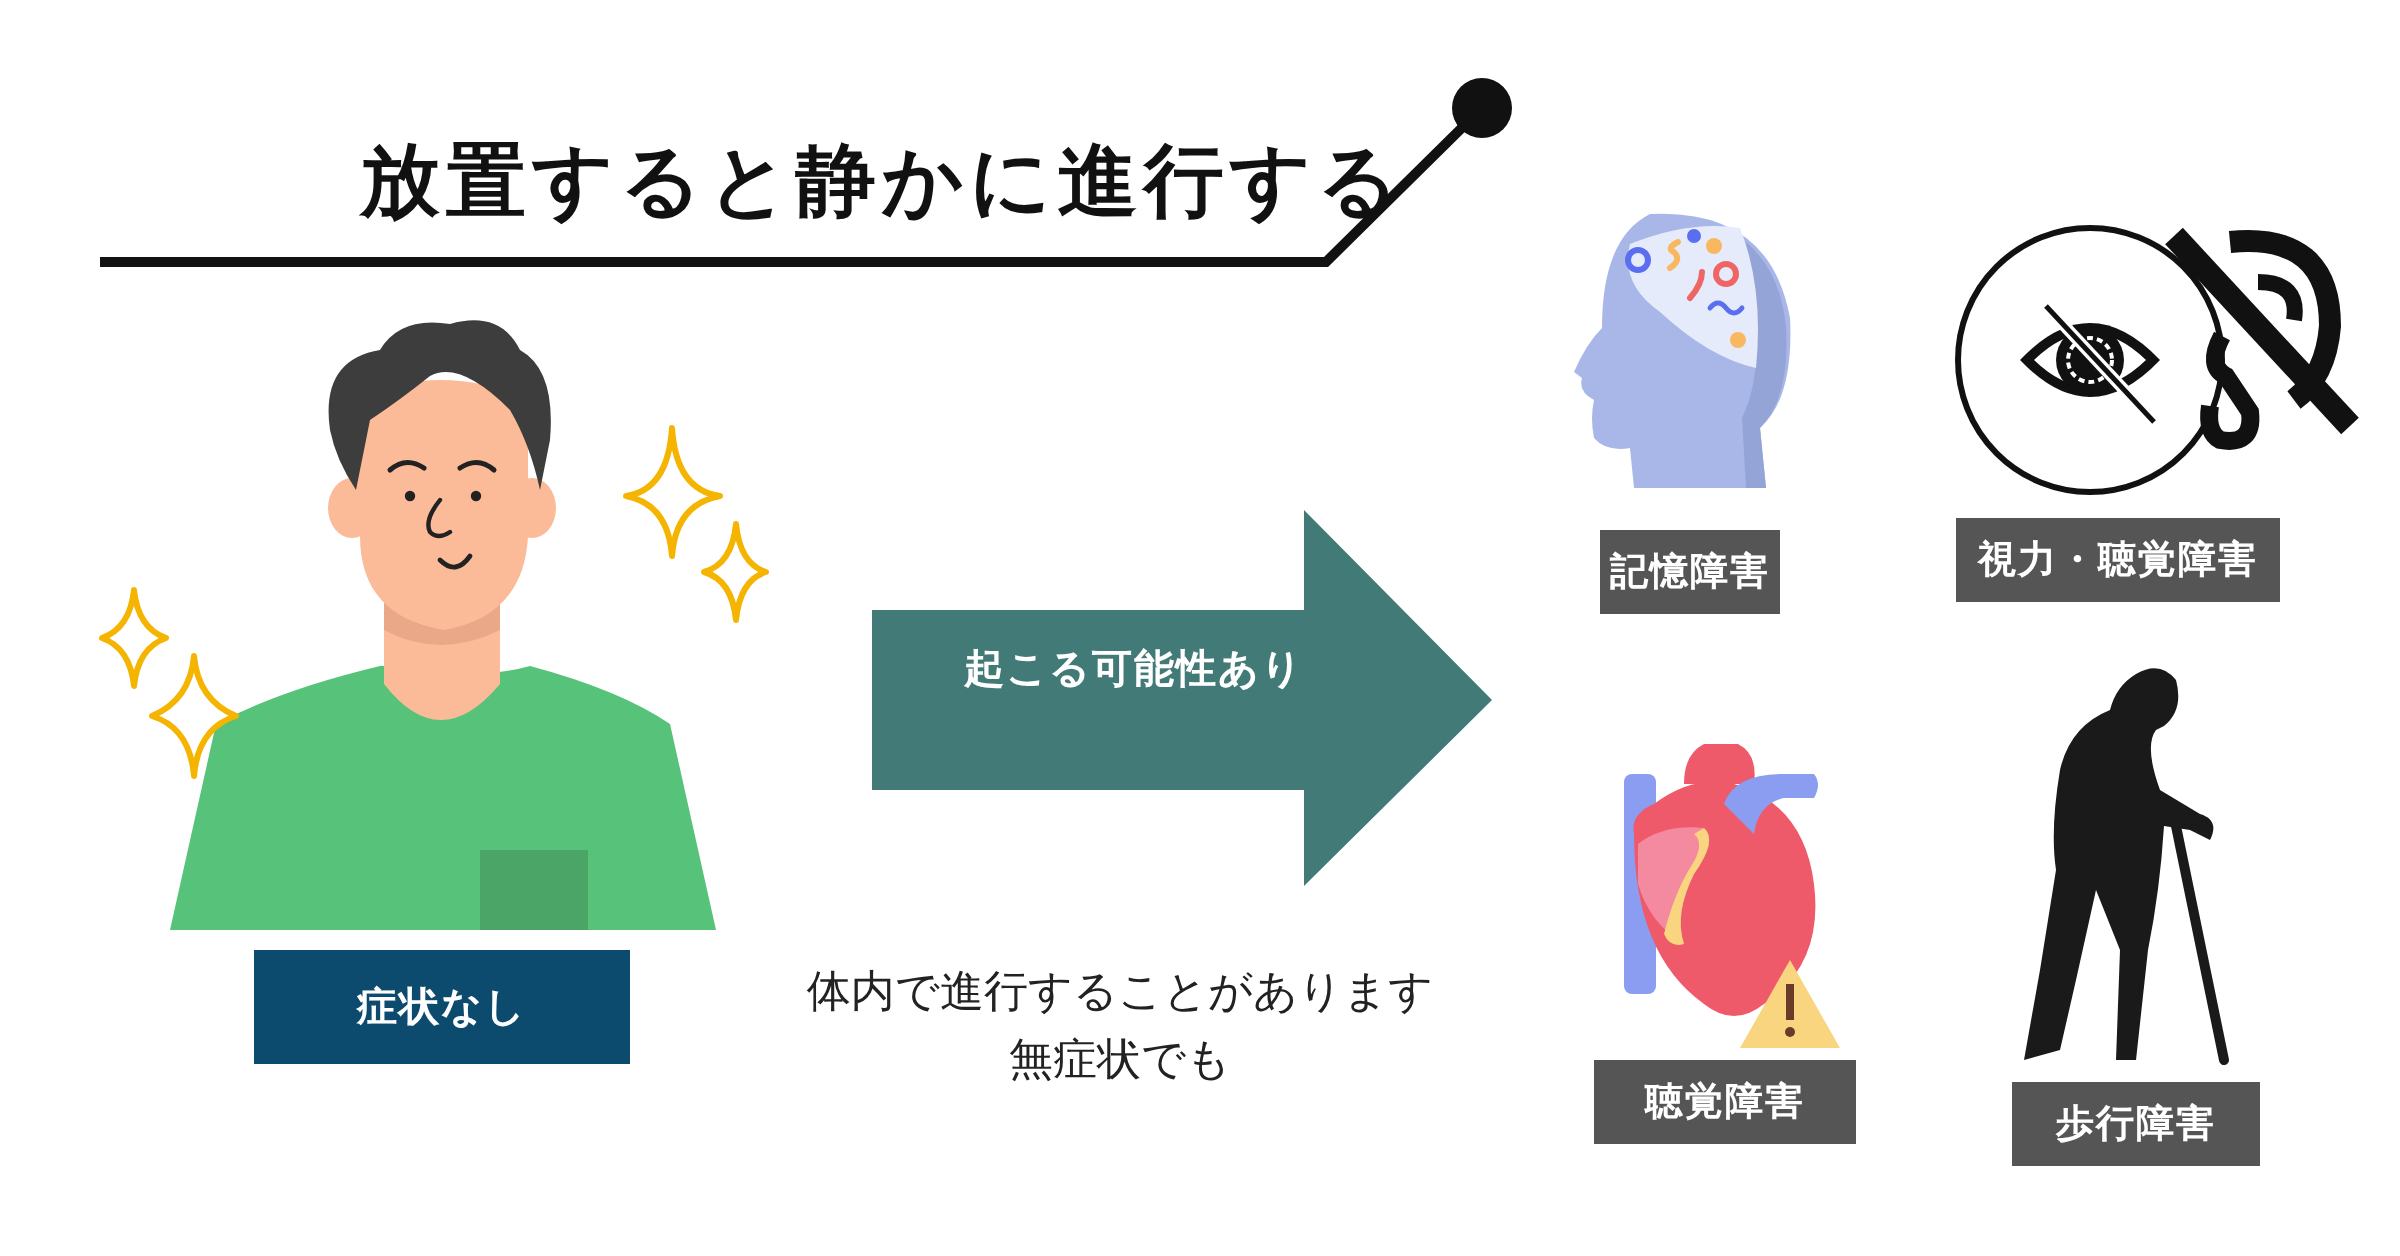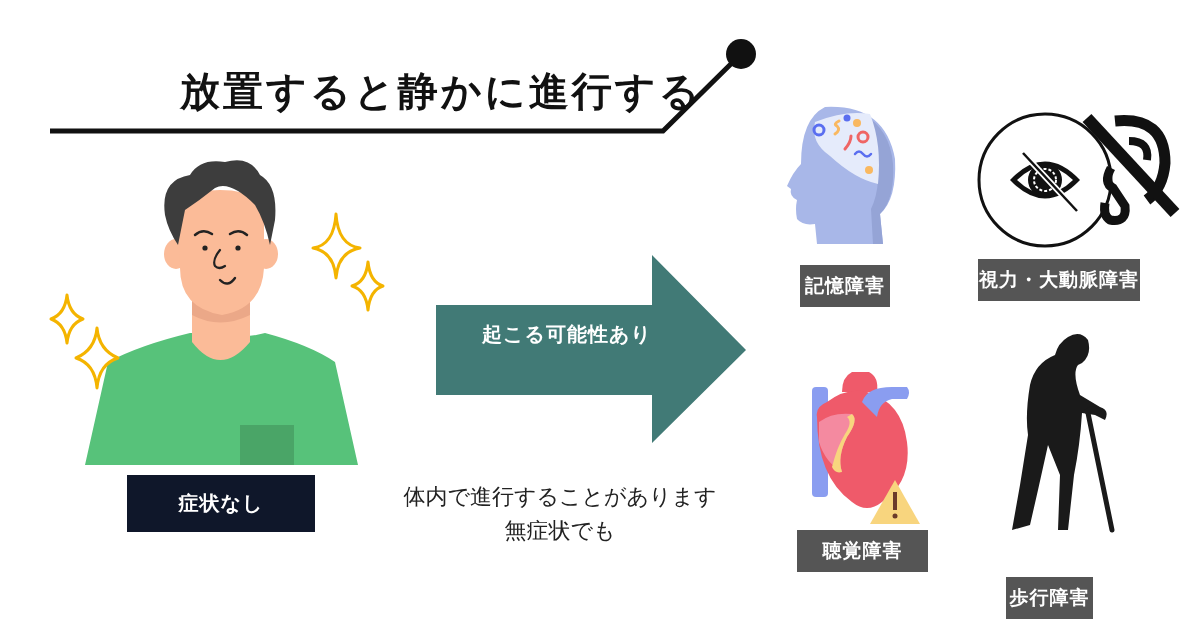--- a/index.html
+++ b/index.html
@@ -2,21 +2,21 @@
 <html><head>
 <meta charset="utf-8">
 <style>
   html, body { margin: 0; padding: 0; background: #ffffff; }
   body { width: 1200px; height: 628px; position: relative; overflow: hidden;
          font-family: "DejaVu Sans", "Liberation Sans", sans-serif; }
   .abs { position: absolute; }
   .title { left: 180px; top: 66px; width: 450px; height: 50px; font-size: 40px; font-weight: bold;
            color: #111; letter-spacing: 3px; line-height: 50px; white-space: nowrap; }
   .deco-svg { left: 0; top: 0; }
-  .status-box { left: 127px; top: 475px; width: 188px; height: 57px; background: #0f172a;
+  .status-box { left: 127px; top: 475px; width: 188px; height: 57px; background: #0c4a6e;
                 color: #fff; font-size: 20px; font-weight: bold; display: flex; align-items: center;
                 justify-content: center; letter-spacing: 1px; }
   .arrow-text { left: 436px; top: 318px; width: 262px; color: #fff; font-size: 20px; font-weight: bold;
                 line-height: 32px; text-align: center; letter-spacing: 1px; }
   .note { left: 360px; top: 480px; width: 400px; text-align: center; font-size: 22px; color: #222;
           line-height: 34px; }
   .note div { white-space: nowrap; }
   .label { background: #555555; color: #ffffff; font-size: 19px; font-weight: bold; display: flex;
            align-items: center; justify-content: center; height: 42px; letter-spacing: 1px; white-space: nowrap; }
 </style>
@@ -98,33 +98,33 @@
   <path d="M42,72 Q70,45 98,72 Q70,99 42,72 Z" fill="#fff"></path>
   <circle cx="70" cy="72" r="17" fill="#111"></circle>
   <circle cx="70" cy="72" r="11" fill="none" stroke="#fff" stroke-width="2" stroke-dasharray="3 2"></circle>
   <line x1="48" y1="45" x2="102" y2="103" stroke="#fff" stroke-width="6"></line>
   <line x1="48" y1="45" x2="102" y2="103" stroke="#111" stroke-width="2.5"></line>
   <path d="M140,13 Q190,8 190,55 Q188,80 172,92" fill="none" stroke="#111" stroke-width="11"></path>
   <path d="M154,33 Q175,33 172,52" fill="none" stroke="#111" stroke-width="8"></path>
   <path d="M136,60 Q128,75 138,80 L150,98 Q152,115 135,112 Q128,108 130,95" fill="none" stroke="#111" stroke-width="9"></path>
   <line x1="112" y1="10" x2="200" y2="105" stroke="#111" stroke-width="12"></line>
 </svg>
-<div class="abs label" style="left:978px;top:259px;width:162px;">視力・大動脈障害</div>
+<div class="abs label" style="left:978px;top:259px;width:162px;">視力・聴覚障害</div>
 
 <svg class="abs" style="left:797px;top:362px;" width="125" height="165" viewBox="0 0 125 165">
   <rect x="15" y="25" width="16" height="110" rx="4" fill="#8a9df0"></rect>
   <path d="M45,30 Q45,15 55,10 L72,10 Q82,15 80,30 Z" fill="#ef5a6a"></path>
   <path d="M20,55 Q18,45 30,40 Q50,25 70,30 Q105,40 110,80 Q115,120 85,140 Q70,152 55,140 Q20,115 20,55 Z" fill="#ef5a6a"></path>
   <path d="M65,40 Q70,25 95,25 L110,25 Q114,30 110,37 L95,37 Q82,40 80,55 Z" fill="#8a9df0"></path>
   <path d="M22,60 Q35,50 55,52 Q62,58 50,75 Q40,95 45,110 Q28,100 22,80 Z" fill="#f48aa0"></path>
   <path d="M55,52 Q62,58 50,75 Q40,95 45,110 Q38,112 35,105 Q40,85 48,72 Q56,60 50,55 Z" fill="#f8d57e"></path>
   <polygon points="98,118 123,162 73,162" fill="#f8d57e"></polygon>
   <rect x="96" y="130" width="4" height="18" fill="#6b3b2a"></rect>
   <circle cx="98" cy="154" r="2.5" fill="#6b3b2a"></circle>
 </svg>
 <div class="abs label" style="left:797px;top:530px;width:131px;">聴覚障害</div>
 
 <svg class="abs" style="left:1000px;top:325px;" width="120" height="210" viewBox="0 0 120 210">
   <path d="M68,12 Q80,5 88,15 Q92,30 82,38 L78,40 Q72,48 80,70 L100,82 Q110,85 105,95 L95,90 L82,88 Q80,120 74,150 L68,205 L58,205 L60,150 L48,120 L38,165 L30,200 L12,205 L20,160 L28,110 Q25,90 30,60 Q35,38 55,30 Q58,18 68,12 Z" fill="#1a1a1a"></path>
   <line x1="88" y1="88" x2="112" y2="205" stroke="#1a1a1a" stroke-width="5" stroke-linecap="round"></line>
   <path d="M85,88 Q92,80 100,88" stroke="#1a1a1a" stroke-width="5" fill="none"></path>
 </svg>
-<div class="abs label" style="left:1006px;top:541px;width:87px;margin-top:36px;">歩行障害</div>
+<div class="abs label" style="left:1006px;top:541px;width:124px;">歩行障害</div>
 
 </body></html>

